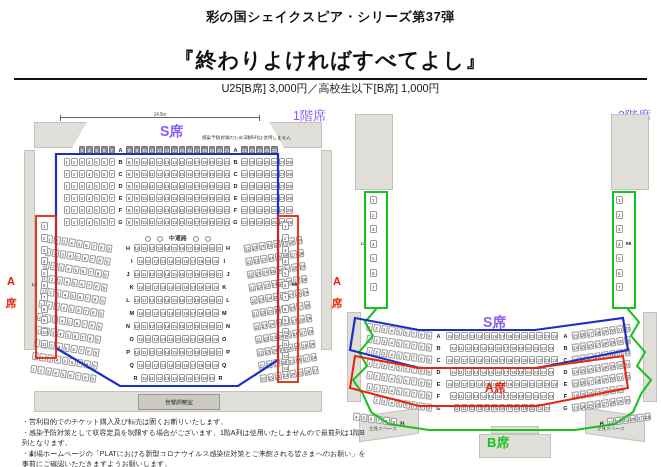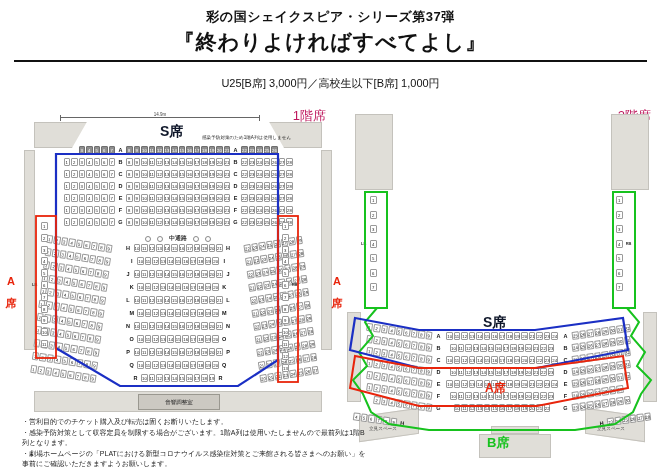--- a/index.html
+++ b/index.html
@@ -1,30 +1,30 @@
 <!DOCTYPE html>
 <html><head>
 <meta charset="utf-8">
 <style>
   html,body{margin:0;padding:0;background:#fff;}
   .page{position:relative;width:661px;height:467px;background:#fff;overflow:hidden;
         font-family:"Liberation Sans","DejaVu Sans",sans-serif;color:#111;}
   
   .hdr{position:absolute;left:0;top:0;width:661px;text-align:center;}
   .hdr .series{margin-top:8px;font-size:13px;font-weight:700;letter-spacing:.5px;}
-  .hdr .title{margin-top:2px;font-size:21px;font-weight:700;letter-spacing:1px;}
+  .hdr .title{margin-top:20px;font-size:21px;font-weight:700;letter-spacing:1px;}
   .hdr .dates{margin-top:3px;font-size:13px;}
   .hdr .rule{border:none;border-top:2px solid #111;margin:4px 14px 0 14px;}
   .hdr .pmain{margin-top:2px;font-size:12px;}
-  .hdr .psub{margin-top:14px;font-size:11px;}
+  .hdr .psub{margin-top:1px;font-size:11px;}
   
   .map{position:absolute;}
   #map1{left:10px;top:110px;width:336px;height:300px;}
   #map2{left:345px;top:112px;width:314px;height:352px;}
-  .floor-label{position:absolute;font-size:13px;color:#be185d;}
+  .floor-label{position:absolute;font-size:13px;color:#8b5cf6;}
   .gray{position:absolute;background:#e0ded8;border:1px solid #c4c2bc;box-sizing:border-box;}
   .overlay{position:absolute;left:0;top:0;pointer-events:none;}
   
   .dim{position:absolute;left:50px;top:7px;width:200px;border-top:1px solid #666;}
   .dim:before,.dim:after{content:"";position:absolute;top:-3px;width:1px;height:6px;background:#666;}
   .dim:before{left:0}.dim:after{right:0}
   .dim span{position:absolute;left:50%;top:-6px;transform:translateX(-50%);font-size:4.5px;background:#fff;padding:0 2px;color:#444;}
   
   .srow{display:flex;gap:1px;align-items:center;justify-content:center;height:8px;}
   .seat{flex:none;width:6.5px;height:8px;box-sizing:border-box;border:0.5px solid #9a9a9a;
@@ -34,21 +34,21 @@
   .ltr{flex:none;width:9px;font-size:5.5px;font-weight:700;text-align:center;color:#111;}
   .stack .srow{margin-bottom:4px;}
   .stack13 .srow{margin-bottom:5px;}
   
   .vcol{position:absolute;display:flex;flex-direction:column;}
   .vcol .vitem{position:relative;margin-bottom:3.8px;}
   .vcol .sidetag{position:absolute;top:1px;font-size:4px;font-weight:700;color:#333;}
   .bal .vitem{margin-bottom:6.5px;}
   
   .zlabel{position:absolute;font-weight:700;}
-  .s-col{color:#0f172a;} .a-col{color:#e8250c;} .b-col{color:#17c21e;}
+  .s-col{color:#8b5cf6;} .a-col{color:#e8250c;} .b-col{color:#17c21e;}
   .vert{writing-mode:vertical-rl;text-orientation:upright;letter-spacing:1px;}
   .note{position:absolute;font-size:4.6px;color:#222;}
   .aisle{position:absolute;display:flex;align-items:center;gap:6px;justify-content:center;}
   .aisle .lbl{font-size:6px;font-weight:700;color:#333;}
   .wc{width:4px;height:4px;border:0.8px solid #8a8a8a;border-radius:50%;}
   .soundroom{position:absolute;background:#ccc9c2;border:1px solid #9a9890;font-size:5.5px;
              text-align:center;line-height:14px;color:#222;}
   .standlbl{position:absolute;font-size:4.6px;color:#333;}
   
   .notes{position:absolute;left:22px;top:417px;width:345px;font-size:7px;line-height:1.5;color:#222;}

